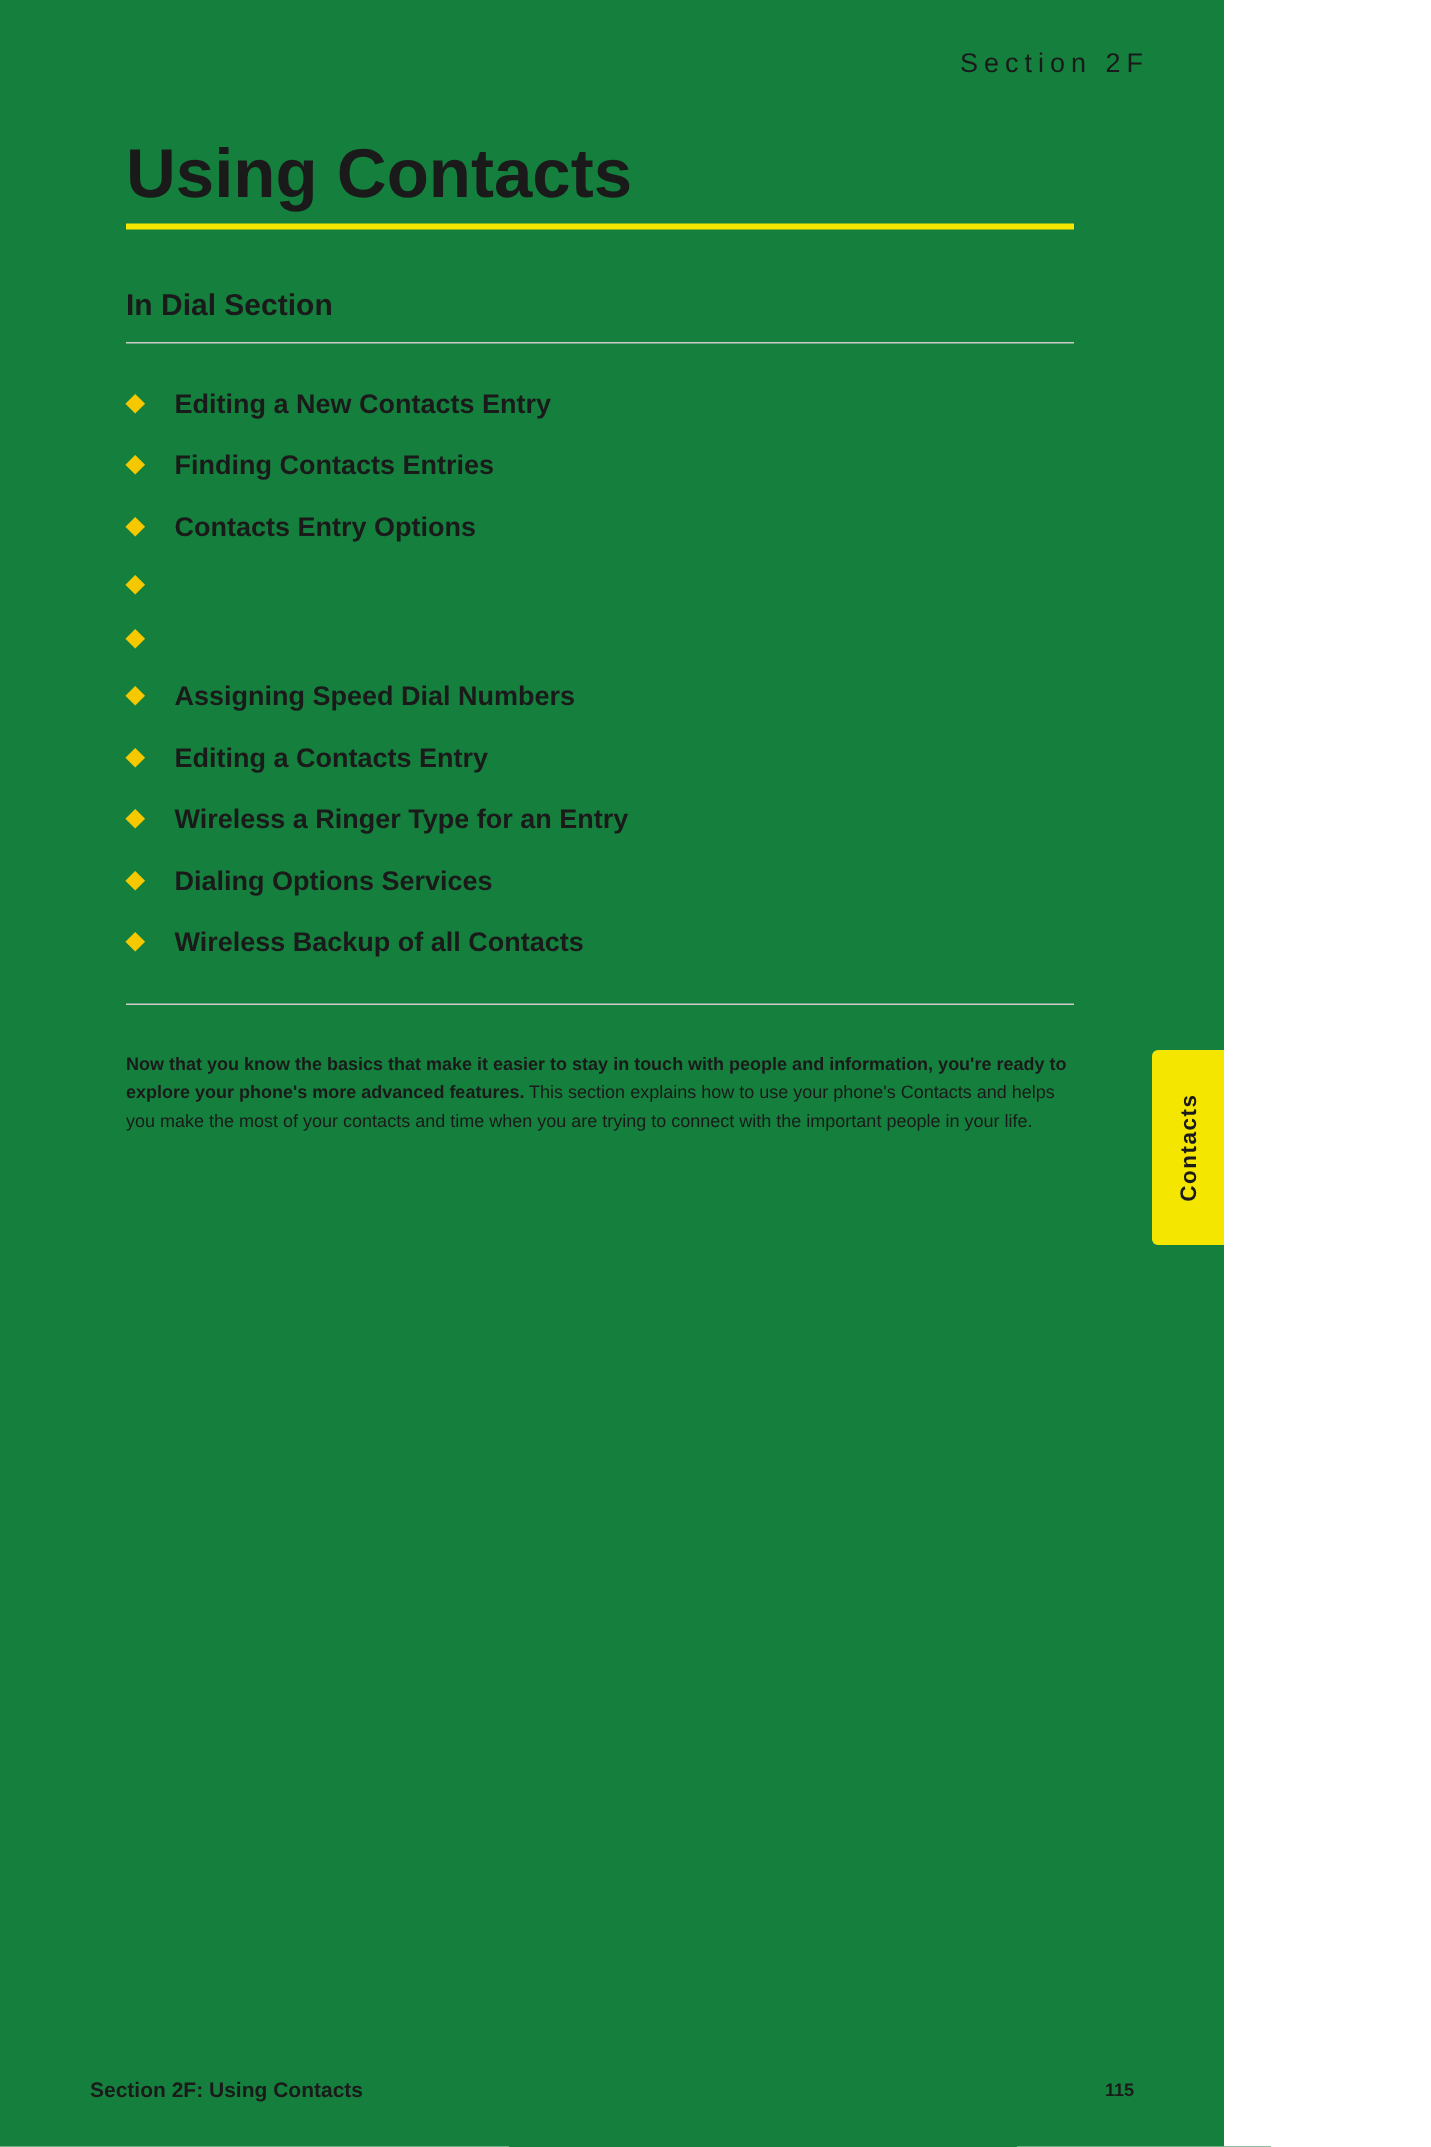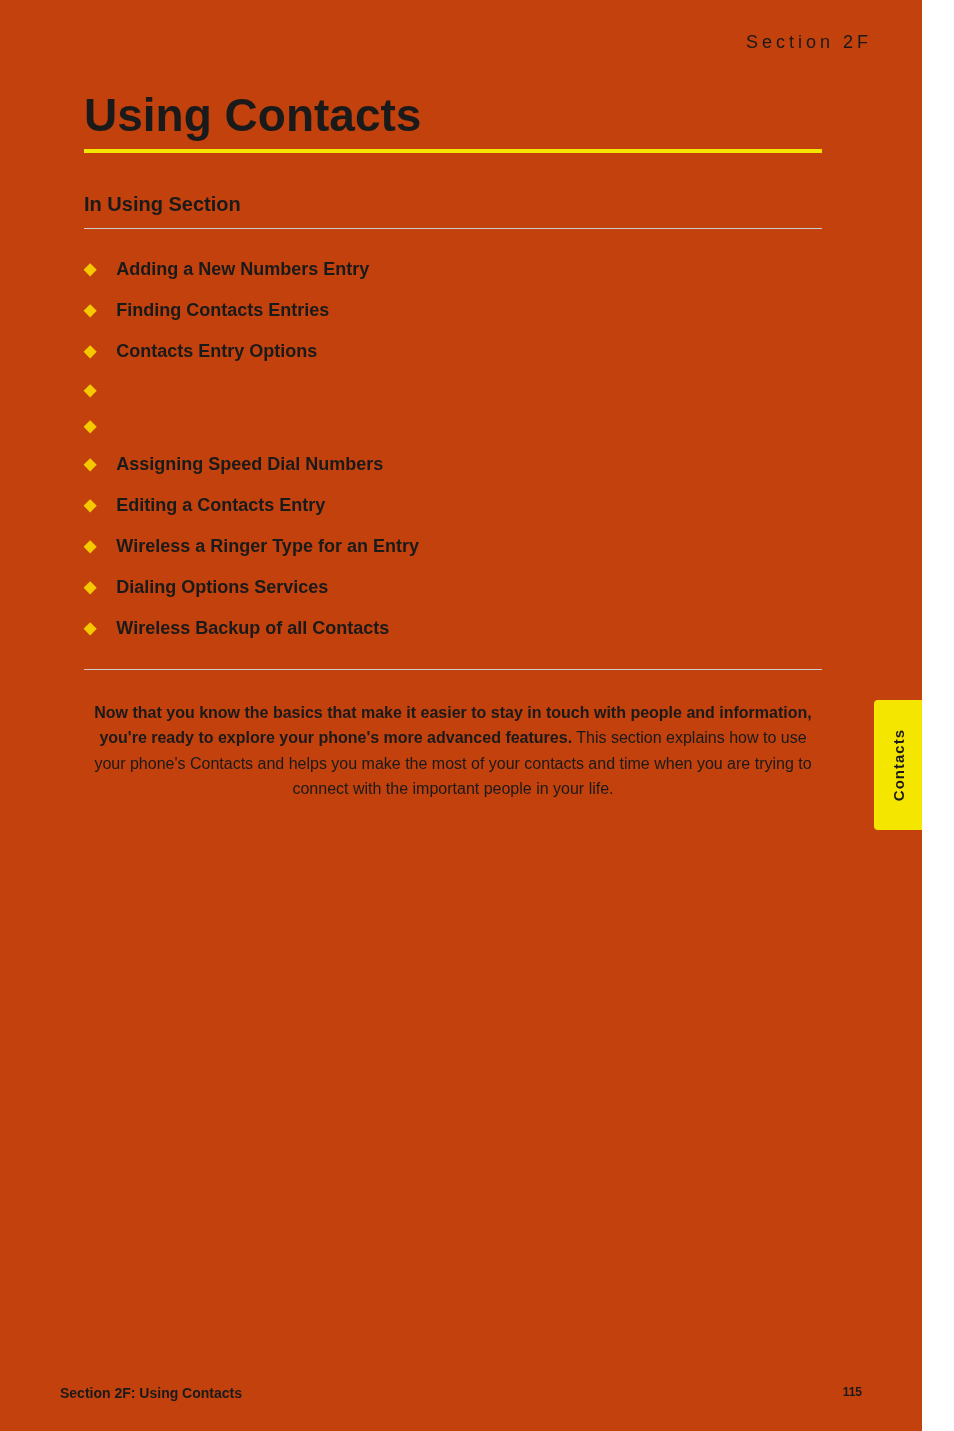--- a/index.html
+++ b/index.html
@@ -11,23 +11,23 @@
     body {
       width: 954px;
       min-height: 1431px;
       background: #ffffff;
       font-family: Arial, Helvetica, sans-serif;
       position: relative;
       overflow-x: hidden;
     }
 
     .page-container {
-      width: 922px;
+      width: 816px;
       min-height: 1431px;
-      background: #c2410c;
+      background: #15803d;
       position: relative;
       padding: 0;
     }
 
     
     .section-label {
       position: absolute;
       top: 32px;
       right: 50px;
       font-size: 18px;
@@ -105,25 +105,24 @@
     
     .bottom-divider {
       height: 1px;
       background: #cccccc;
       width: 100%;
       margin-bottom: 30px;
     }
 
     
     .body-text {
-      font-size: 16px;
+      font-size: 12px;
       line-height: 1.6;
       color: #1a1a1a;
       font-family: Arial, Helvetica, sans-serif;
-      text-align: center;
     }
 
     .body-text .bold-intro {
       font-weight: 700;
     }
 
     .body-text .normal-text {
       font-weight: 400;
     }
 
@@ -152,21 +151,21 @@
     }
 
     
     .footer {
       position: absolute;
       bottom: 30px;
       left: 60px;
       right: 60px;
       display: flex;
       justify-content: space-between;
-      align-items: flex-start;
+      align-items: center;
     }
 
     .footer-left {
       font-size: 14px;
       font-weight: 700;
       color: #1a1a1a;
       font-family: Arial, Helvetica, sans-serif;
     }
 
     .footer-right {
@@ -182,28 +181,28 @@
 <div class="page-container">
 
   <div class="section-label">Section 2F</div>
 
   <div class="main-content">
 
     <h1 class="page-title">Using Contacts</h1>
 
     <div class="title-underline"></div>
 
-    <h2 class="in-this-section">In Using Section</h2>
+    <h2 class="in-this-section">In Dial Section</h2>
 
     <div class="divider"></div>
 
     <ul class="toc-list">
       <li>
         <span class="bullet-diamond">◆</span>
-        <span>Adding a New Numbers Entry</span>
+        <span>Editing a New Contacts Entry</span>
       </li>
       <li>
         <span class="bullet-diamond">◆</span>
         <span>Finding Contacts Entries</span>
       </li>
       <li>
         <span class="bullet-diamond">◆</span>
         <span>Contacts Entry Options</span>
       </li>
       <li>

